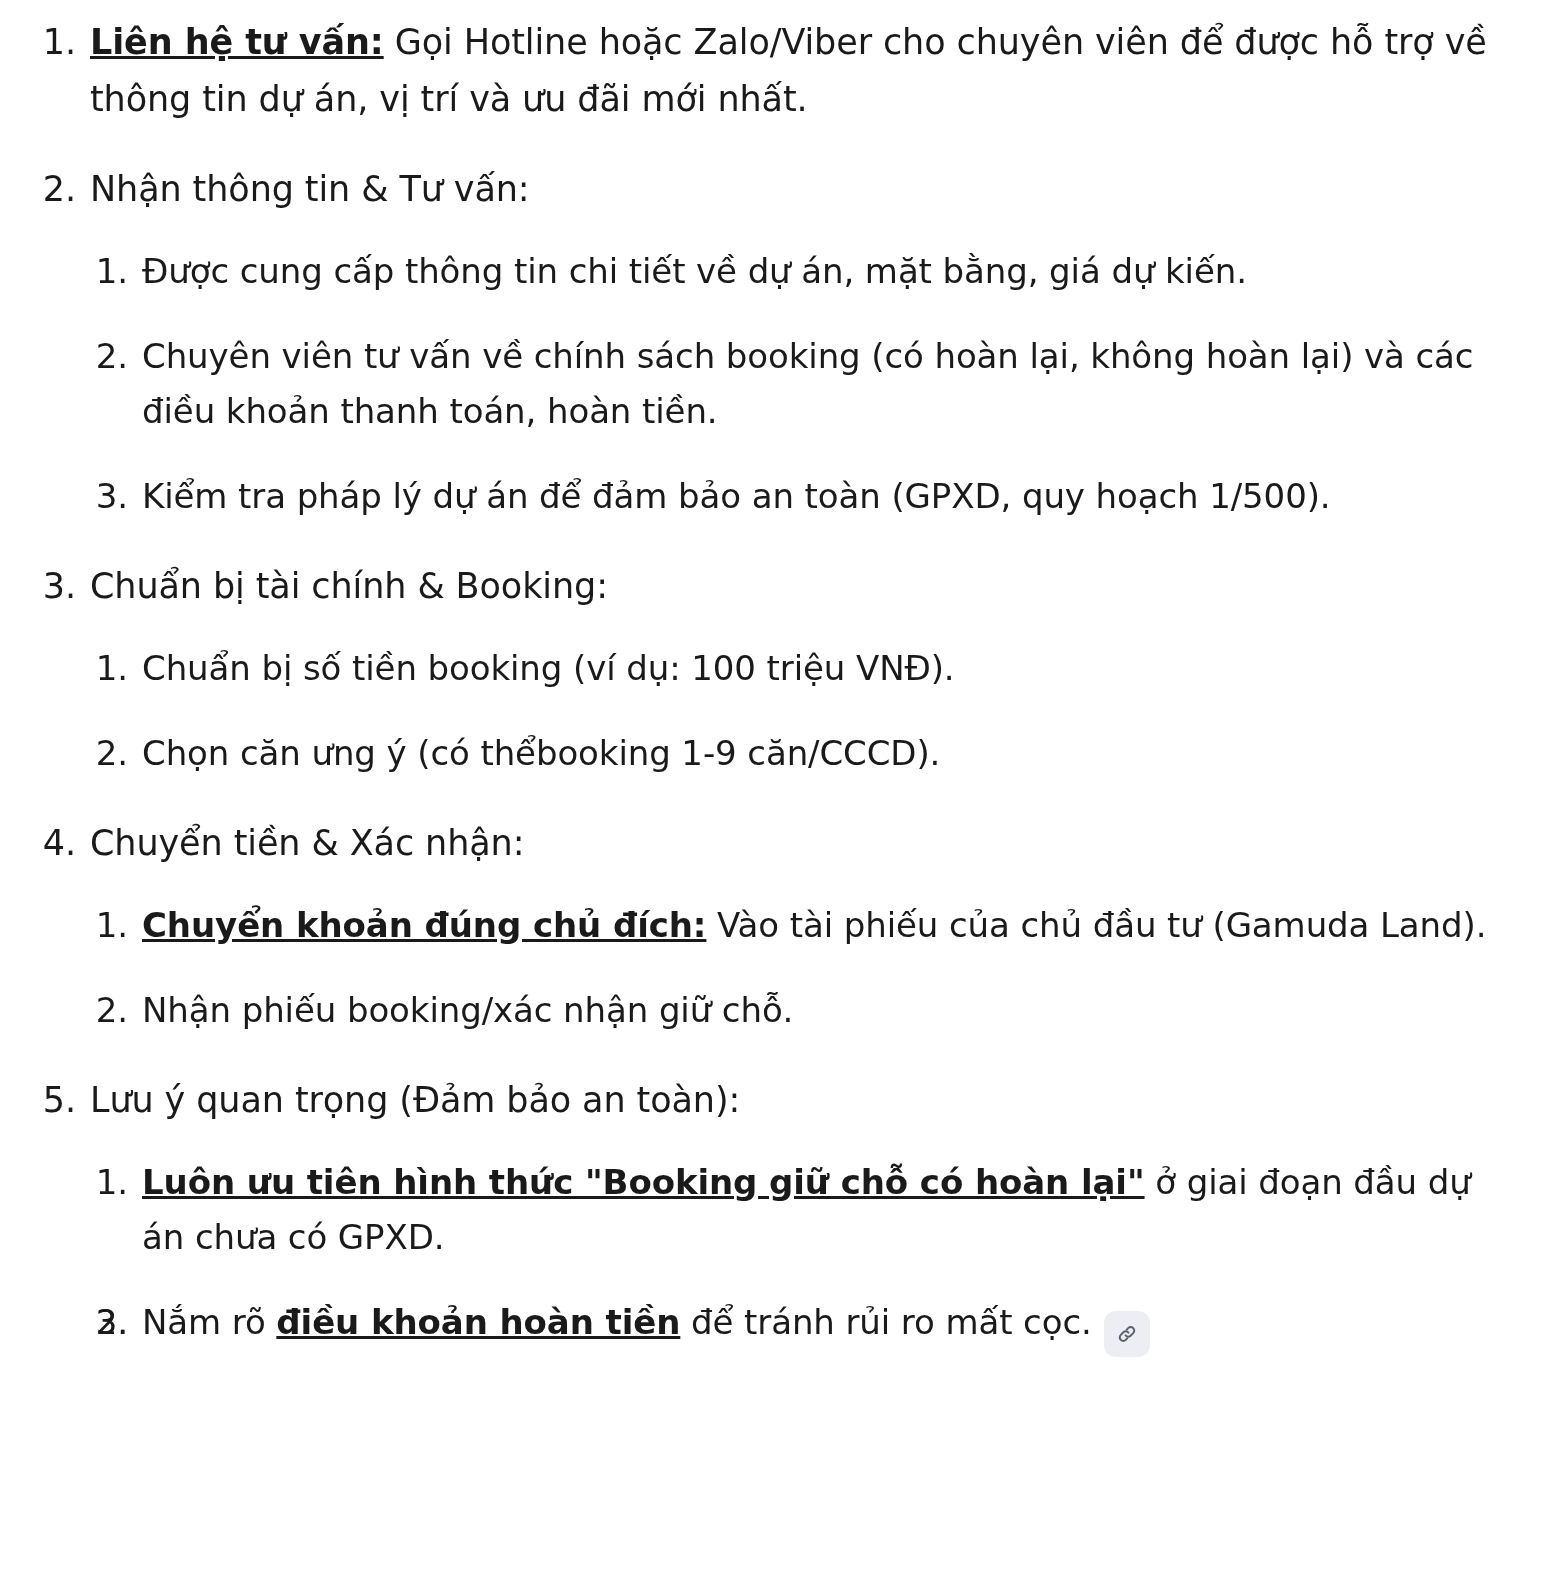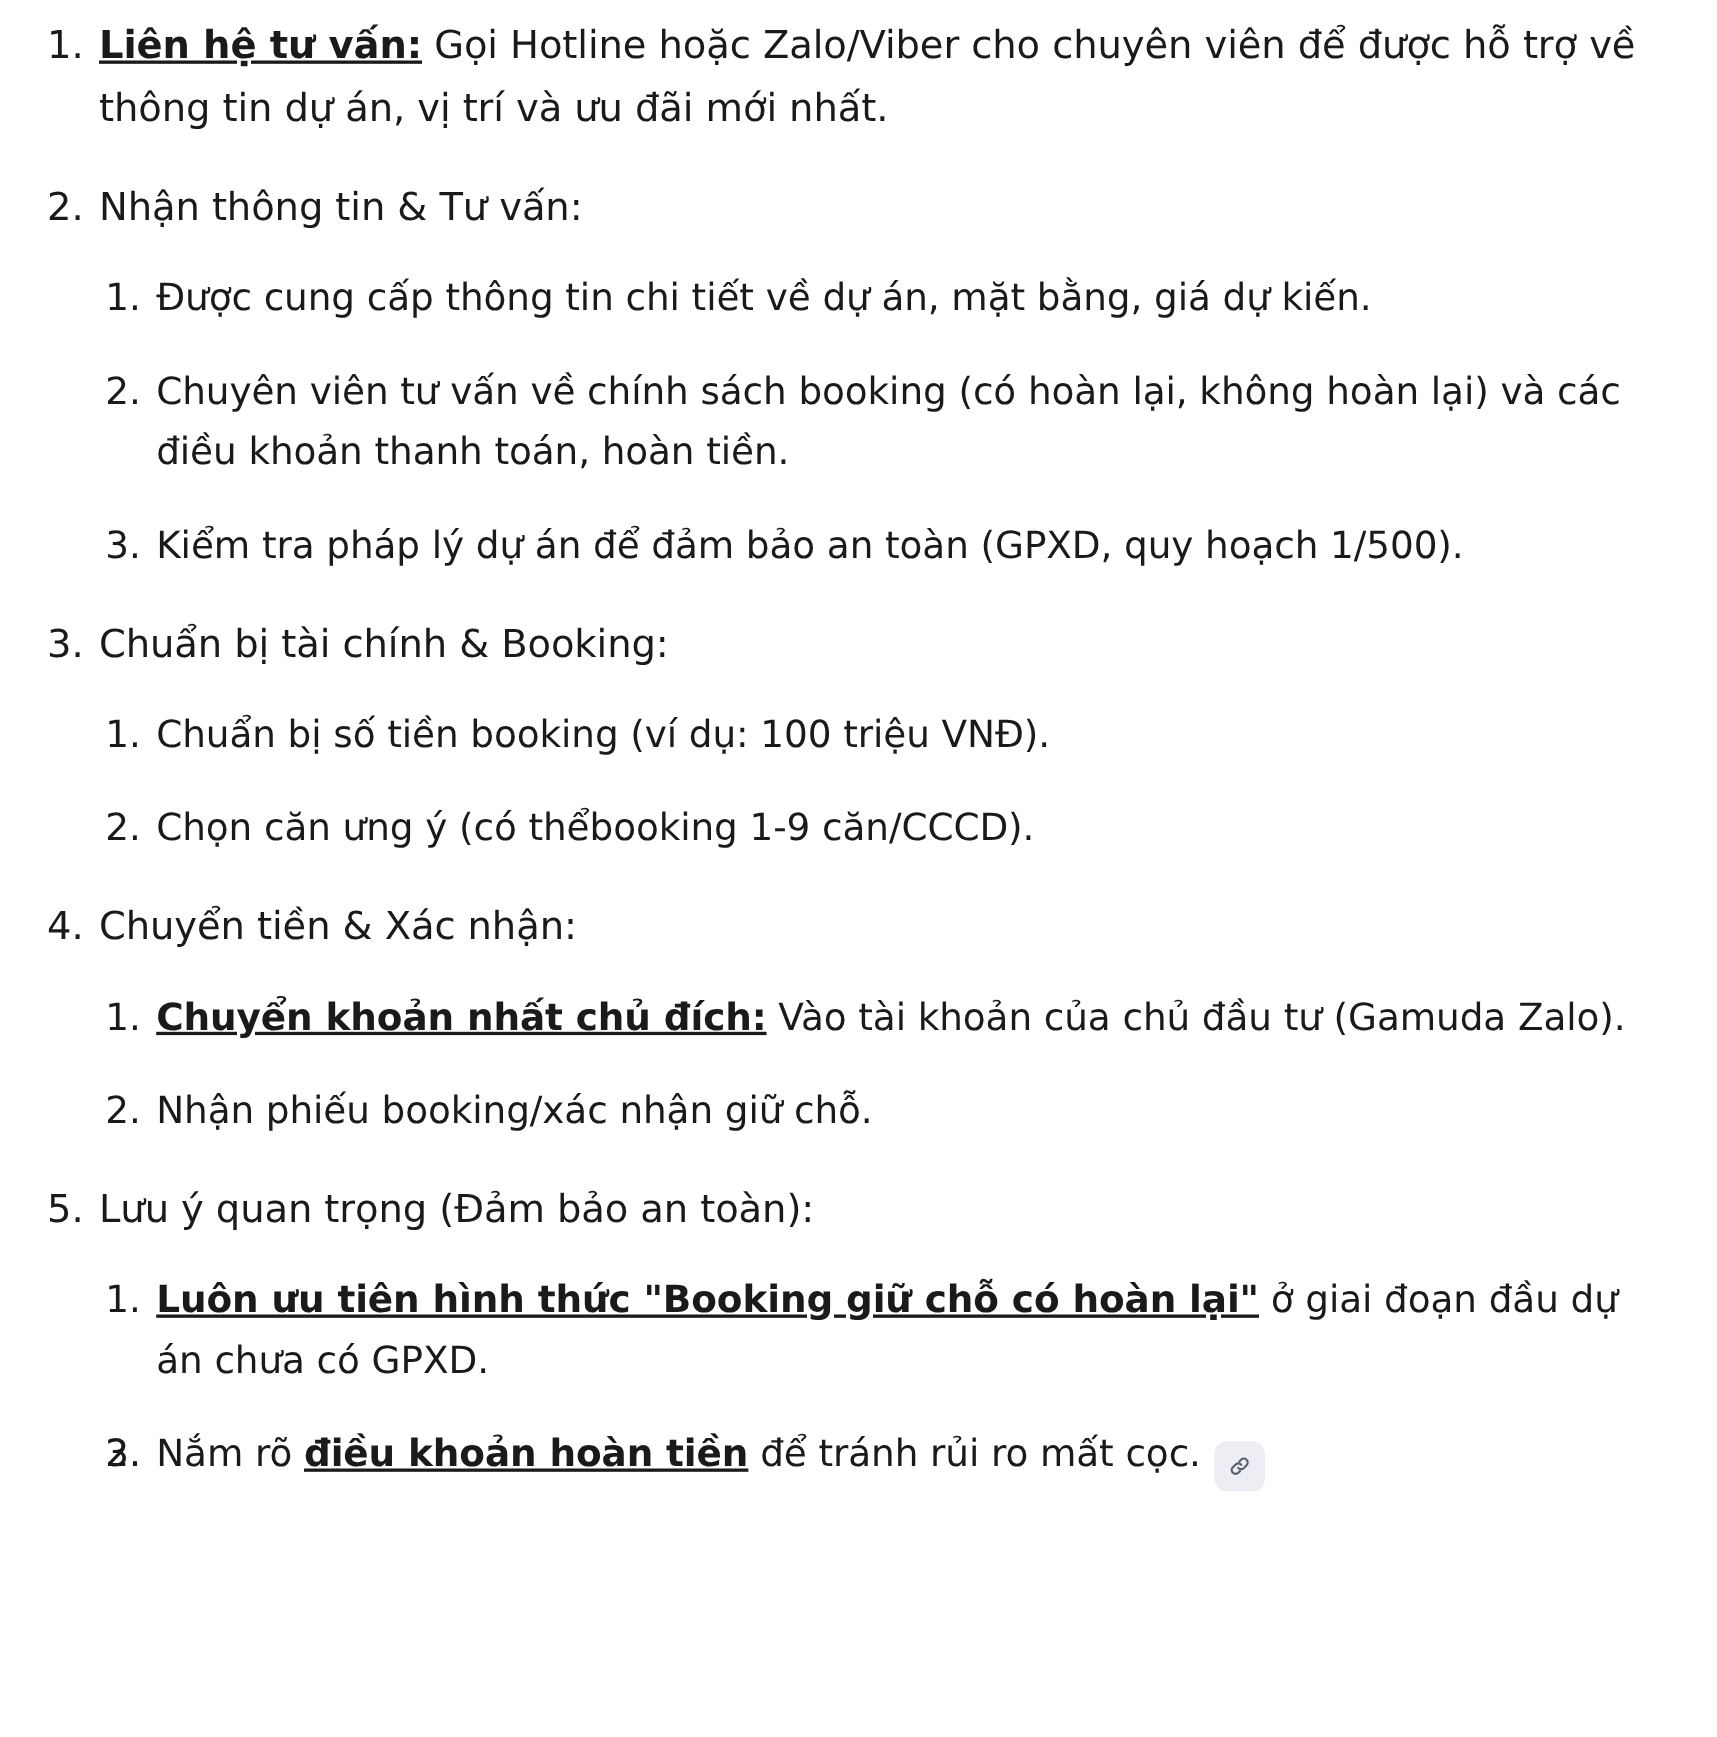--- a/index.html
+++ b/index.html
@@ -132,21 +132,21 @@
         </li>
       </ol>
     </li>
 
     <li class="spacer-after">
       <span class="marker">4.</span>
       <span class="heading-only">Chuyển tiền &amp; Xác nhận:</span>
       <ol class="lvl2">
         <li>
           <span class="marker">1.</span>
-          <span><b>Chuyển khoản nhất chủ đích:</b><span> Vào tài khoản của chủ đầu tư (Gamuda Zalo).</span></span>
+          <span><b>Chuyển khoản đúng chủ đích:</b><span> Vào tài phiếu của chủ đầu tư (Gamuda Land).</span></span>
         </li>
         <li>
           <span class="marker">2.</span>
           <span>Nhận phiếu booking/xác nhận giữ chỗ.</span>
         </li>
       </ol>
     </li>
 
     <li>
       <span class="marker">5.</span>

